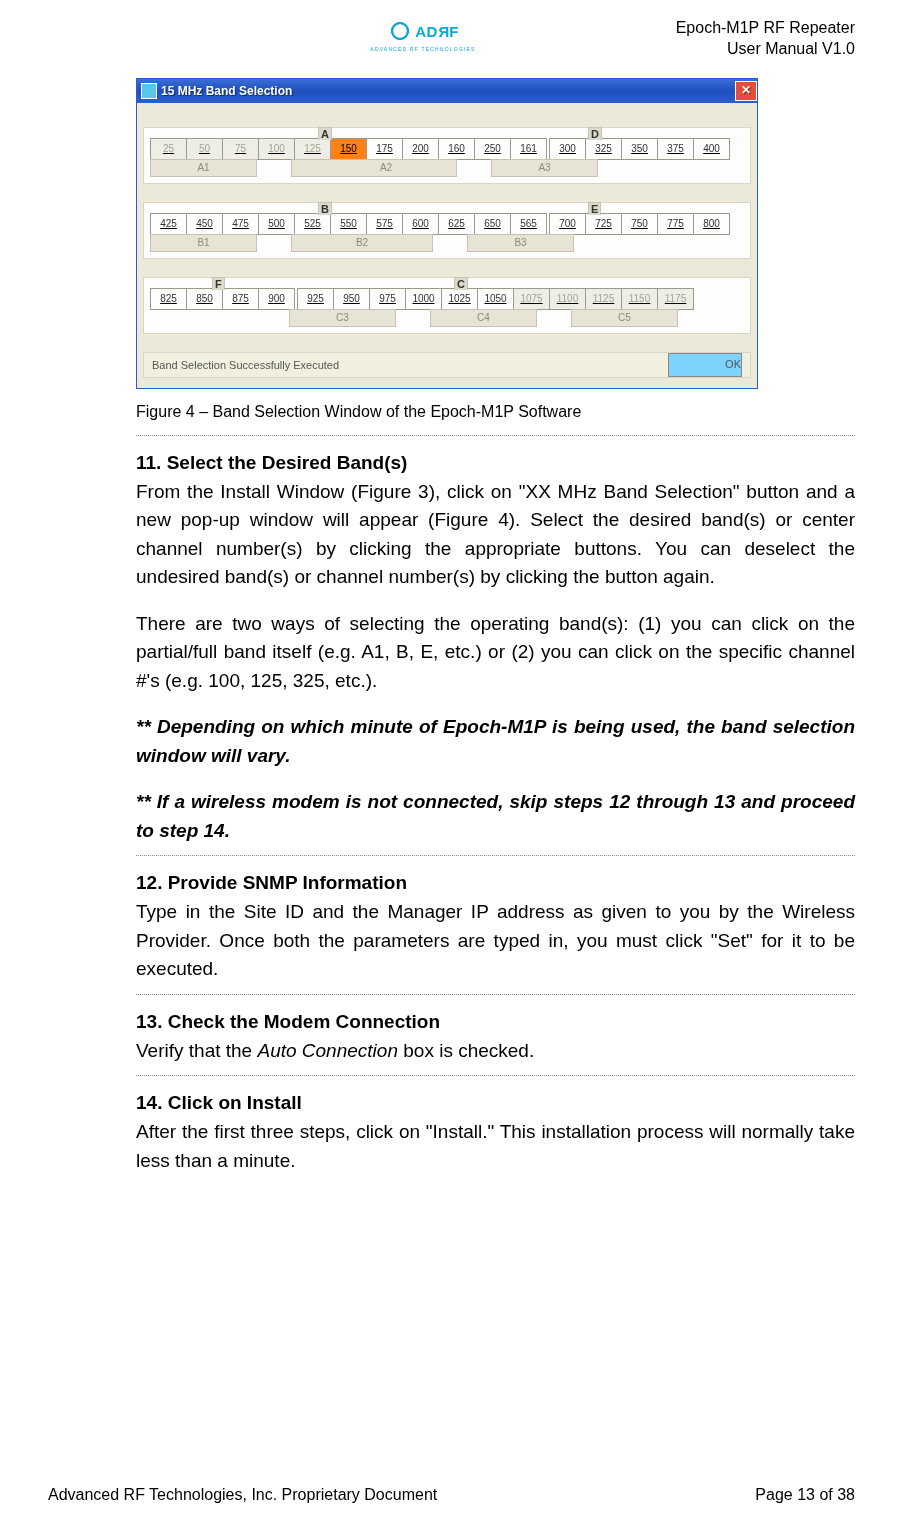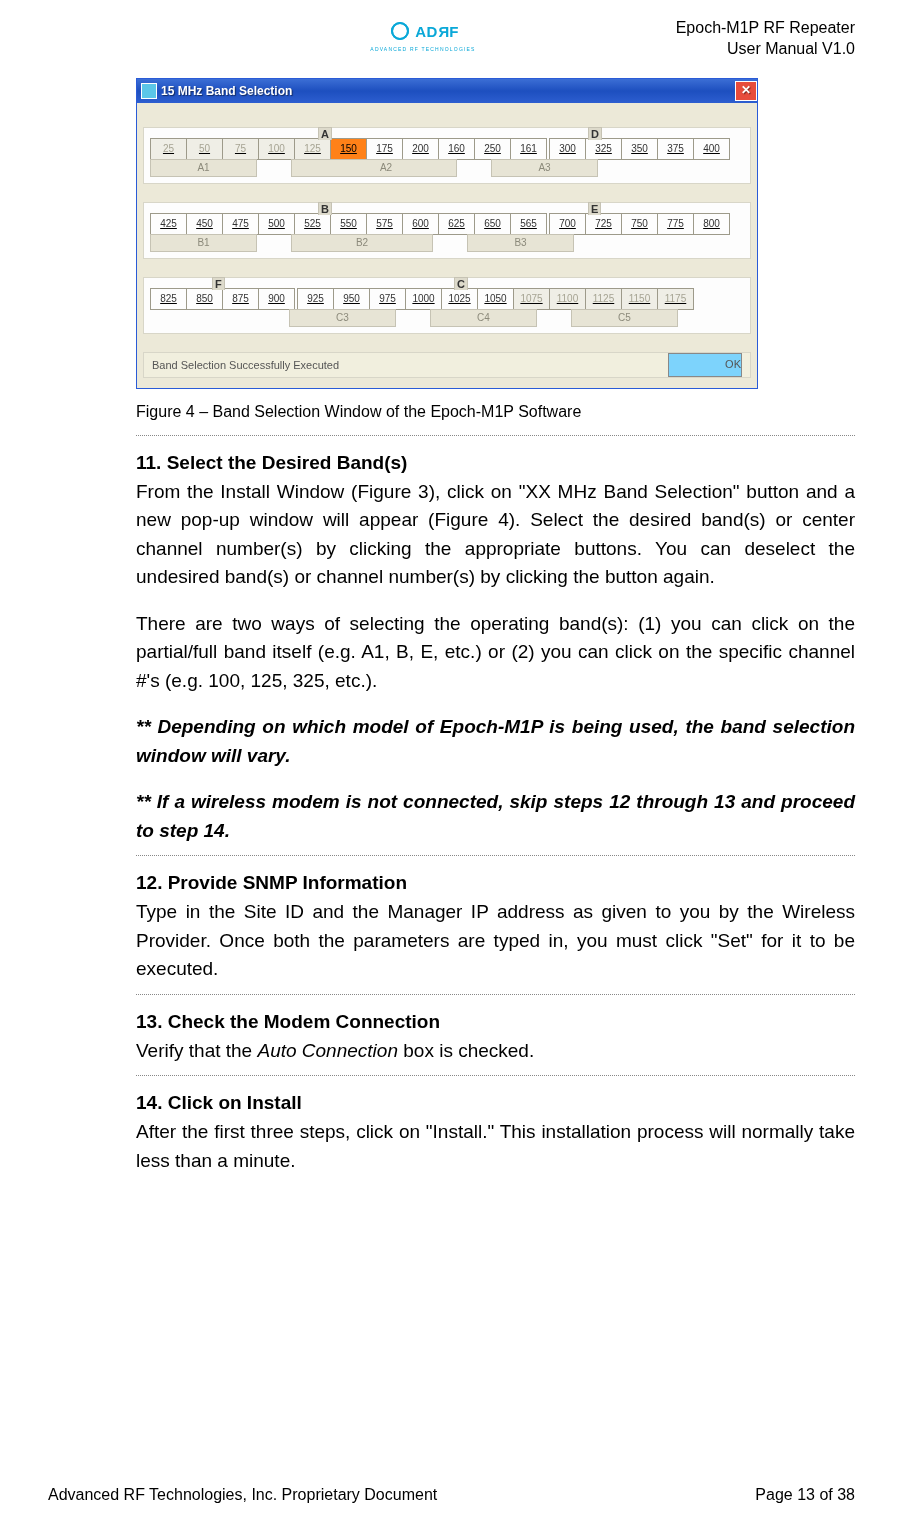--- a/index.html
+++ b/index.html
@@ -240,21 +240,21 @@
           </div>
         </div>
     </div>
 
     <div class="caption">Figure 4 – Band Selection Window of the Epoch-M1P Software</div>
     <div class="dotted"></div>
 
     <div class="sect-title">11. Select the Desired Band(s)</div>
     <div class="para">From the Install Window (Figure 3), click on "XX MHz Band Selection" button and a new pop-up window will appear (Figure 4).  Select the desired band(s) or center channel number(s) by clicking the appropriate buttons.  You can deselect the undesired band(s) or channel number(s) by clicking the button again.</div>
     <div class="para">There are two ways of selecting the operating band(s): (1) you can click on the partial/full band itself (e.g. A1, B, E, etc.) or (2) you can click on the specific channel #'s (e.g. 100, 125, 325, etc.).</div>
-    <div class="para ital">** Depending on which model of Epoch-M1P is being used, the band selection window will vary.</div>
+    <div class="para ital">** Depending on which minute of Epoch-M1P is being used, the band selection window will vary.</div>
     <div class="para ital" style="margin-bottom:8px">** If a wireless modem is not connected, skip steps 12 through 13 and proceed to step 14.</div>
 
     <div class="dotted"></div>
     <div class="sect-title">12. Provide SNMP Information</div>
     <div class="para" style="margin-bottom:8px">Type in the Site ID and the Manager IP address as given to you by the Wireless Provider.  Once both the parameters are typed in, you must click "Set" for it to be executed.</div>
 
     <div class="dotted"></div>
     <div class="sect-title">13. Check the Modem Connection</div>
     <div class="para" style="margin-bottom:8px">
       <span>Verify that the </span><span style="font-style:italic">Auto Connection</span><span> box is checked.</span>

